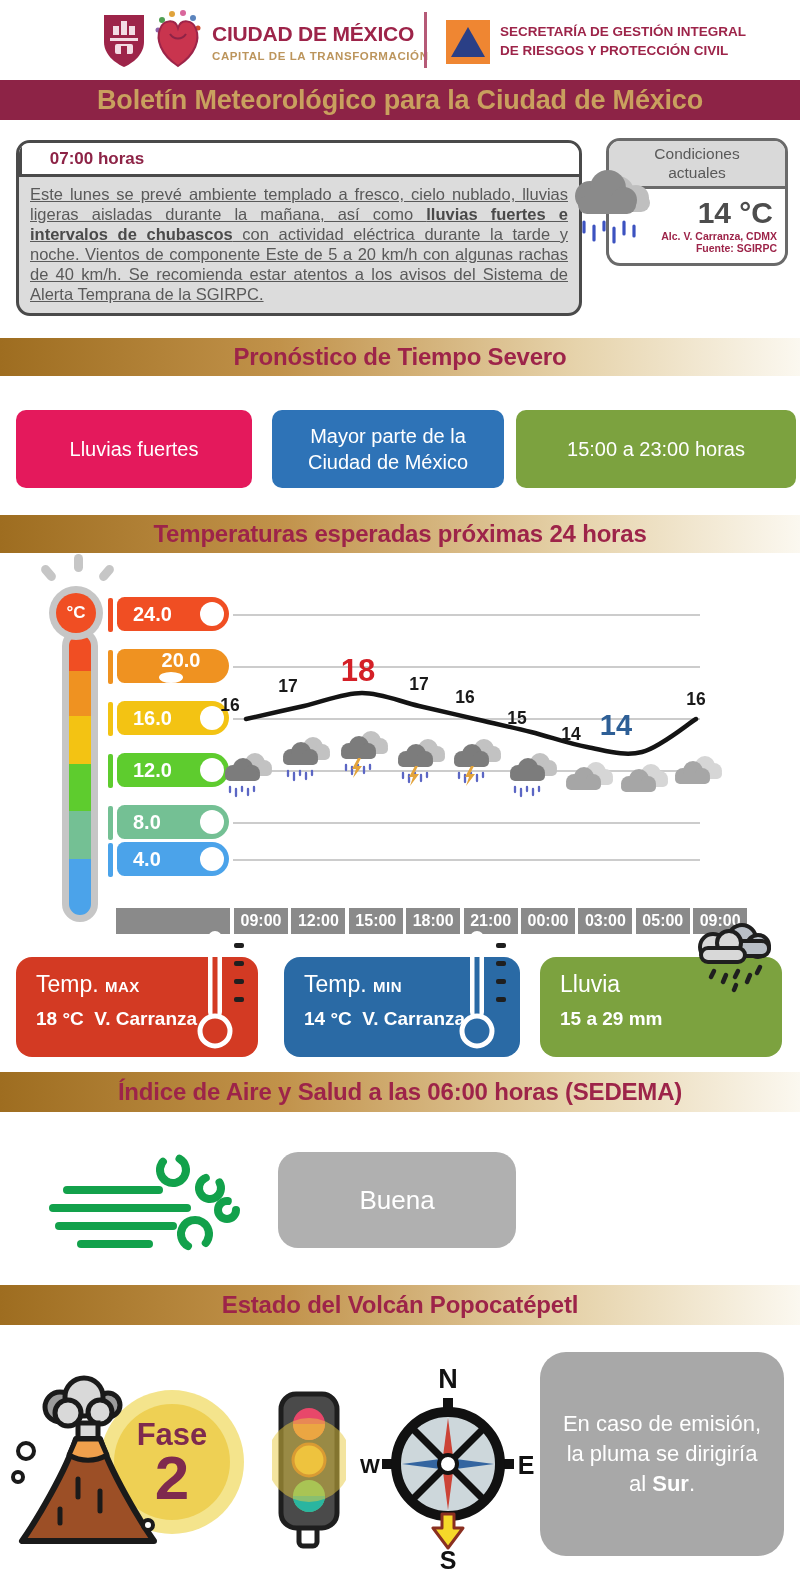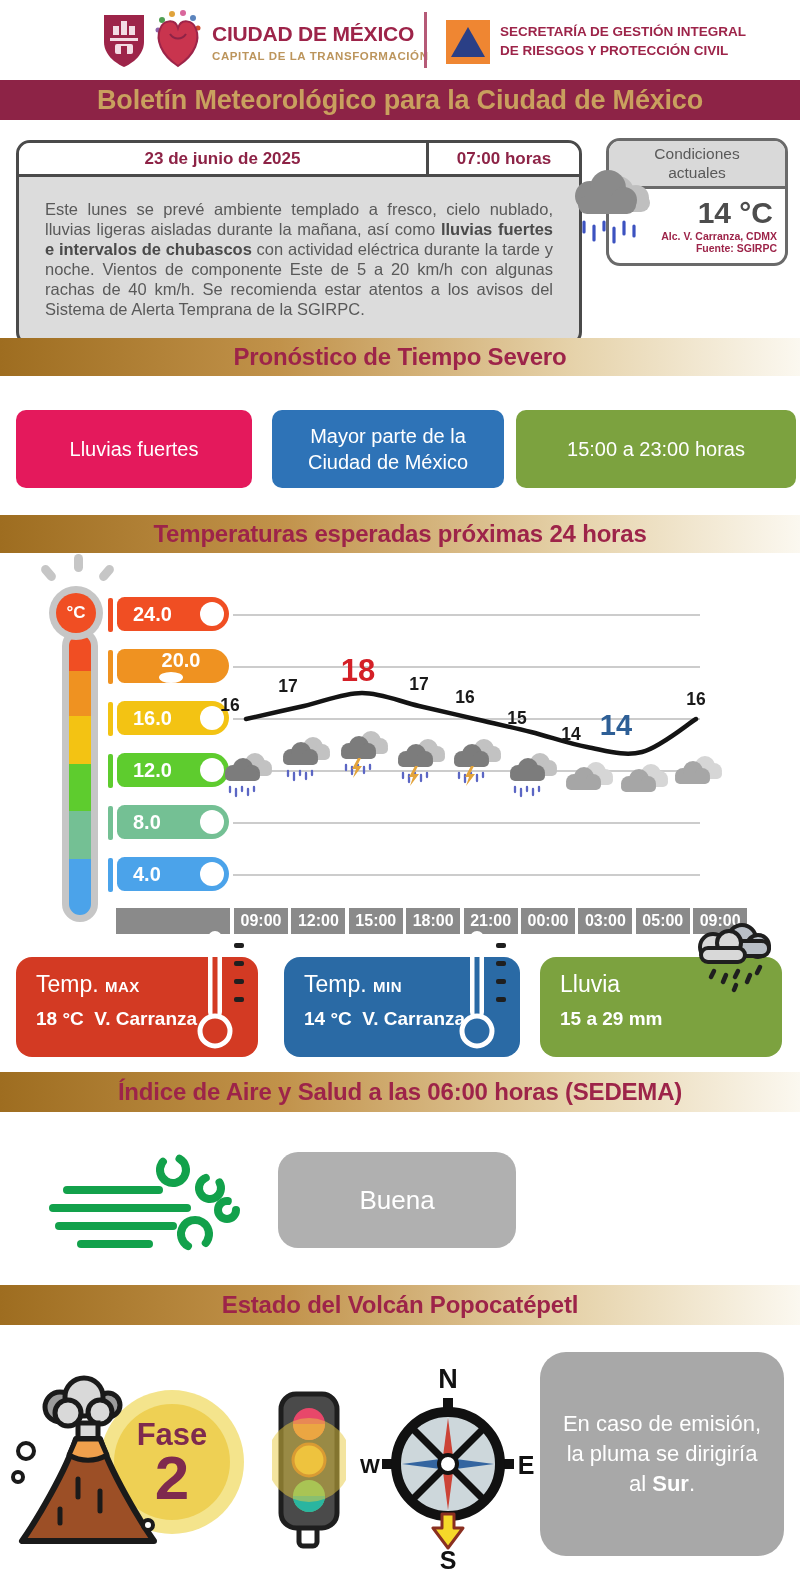--- a/index.html
+++ b/index.html
@@ -16,22 +16,22 @@
   .main-banner{left:0;top:80px;width:800px;height:40px;background:#8d2346;color:#c9a05e;
     font-weight:800;font-size:27px;line-height:40px;text-align:center;letter-spacing:-0.2px;}
 
   
   .bulletin-box{left:16px;top:140px;width:560px;border:3px solid #4a4a4a;border-radius:14px;
     overflow:hidden;background:#dcdcdc;}
   .date-row{display:flex;background:#fff;border-bottom:3px solid #4a4a4a;height:31px;}
   .date-cell{flex:1;text-align:center;font-weight:700;font-size:17px;color:#8d2346;line-height:31px;}
   .time-cell{width:150px;border-left:3px solid #4a4a4a;text-align:center;font-weight:700;
     font-size:17px;color:#8d2346;line-height:31px;}
-  .bulletin-text{margin:15px;padding:7px 11px 9px 11px;font-size:16.5px;line-height:20px;color:#595959;
-    text-align:justify;}
+  .bulletin-text{margin:0;padding:7px 11px 9px 11px;font-size:16.5px;line-height:20px;color:#595959;
+    text-align:justify;text-decoration:underline;}
   .bulletin-text b{color:#4a4a4a;}
 
   
   .cond-box{left:606px;top:138px;width:182px;height:128px;border:3px solid#6a6a6a;border-radius:14px;
     background:#fff;box-sizing:border-box;overflow:hidden;}
   .cond-head{background:#d9d9d9;border-bottom:3px solid #6a6a6a;color:#595959;font-size:15.5px;
     text-align:center;padding:3px 0;line-height:1.25;}
   .cond-temp{font-weight:700;font-size:30px;color:#4d4d4d;text-align:right;padding:7px 12px 0 0;}
   .cond-loc,.cond-src{font-weight:700;font-size:10.5px;color:#9d2449;text-align:right;padding-right:8px;}
 
@@ -145,21 +145,20 @@
   </div>
   <div class="abs agency" style="left:500px;top:23px;">
     <div>SECRETARÍA DE GESTIÓN INTEGRAL</div>
     <div>DE RIESGOS Y PROTECCIÓN CIVIL</div>
   </div>
 
   <div class="abs main-banner">Boletín Meteorológico para la Ciudad de México</div>
 
   <div class="abs bulletin-box">
     <div class="date-row">
-      <div class="date-cell">23 de junio de 2025</div>
       <div class="time-cell">07:00 horas</div>
     </div>
     <p class="bulletin-text"><span>Este lunes se prevé ambiente templado a fresco, cielo nublado, lluvias ligeras aisladas durante la mañana, así como </span><b>lluvias fuertes e intervalos de chubascos</b><span> con actividad eléctrica durante la tarde y noche. Vientos de componente Este de 5 a 20 km/h con algunas rachas de 40 km/h. Se recomienda estar atentos a los avisos del Sistema de Alerta Temprana de la SGIRPC.</span></p>
   </div>
 
   <div class="abs" style="left:566px;top:166px;z-index:4;">
     <svg width="100" height="92" viewBox="0 0 100 92">
       <g fill="#bfbfbf">
           <circle cx="52" cy="26" r="16"></circle>
           <circle cx="70" cy="32" r="13"></circle>
@@ -245,21 +244,21 @@
           <span class="gridline"></span>
         </div>
         <div class="tick-row" style="top: 245px;">
           <span class="tickbar tc4"></span>
           <span class="tickpill tc4">
             <span class="tickval">8.0</span>
             <span class="tickdot"></span>
           </span>
           <span class="gridline"></span>
         </div>
-        <div class="tick-row" style="top: 297px;">
+        <div class="tick-row" style="top: 282px;">
           <span class="tickbar tc5"></span>
           <span class="tickpill tc5">
             <span class="tickval">4.0</span>
             <span class="tickdot"></span>
           </span>
           <span class="gridline"></span>
         </div>
       </div>
     <svg id="curve-svg" width="800" height="380" viewBox="0 0 800 380">
         <path d="M246,159C255.66666666666666,156.83333333333334 284.6666666666667,150.33333333333334 304,146C323.3333333333333,141.66666666666666 342.8333333333333,133 362,133C381.1666666666667,133 400.1666666666667,141.66666666666666 419,146C437.8333333333333,150.33333333333334 456.3333333333333,154.66666666666666 475,159C493.6666666666667,163.33333333333334 512.3333333333334,167.33333333333334 531,172C549.6666666666666,176.66666666666666 568.5,183.66666666666666 587,187C605.5,190.33333333333334 623.8333333333334,196.66666666666666 642,192C660.1666666666666,187.33333333333334 687,164.5 696,159" fill="none" stroke="#141414" stroke-width="4.5" stroke-linecap="round"></path>

